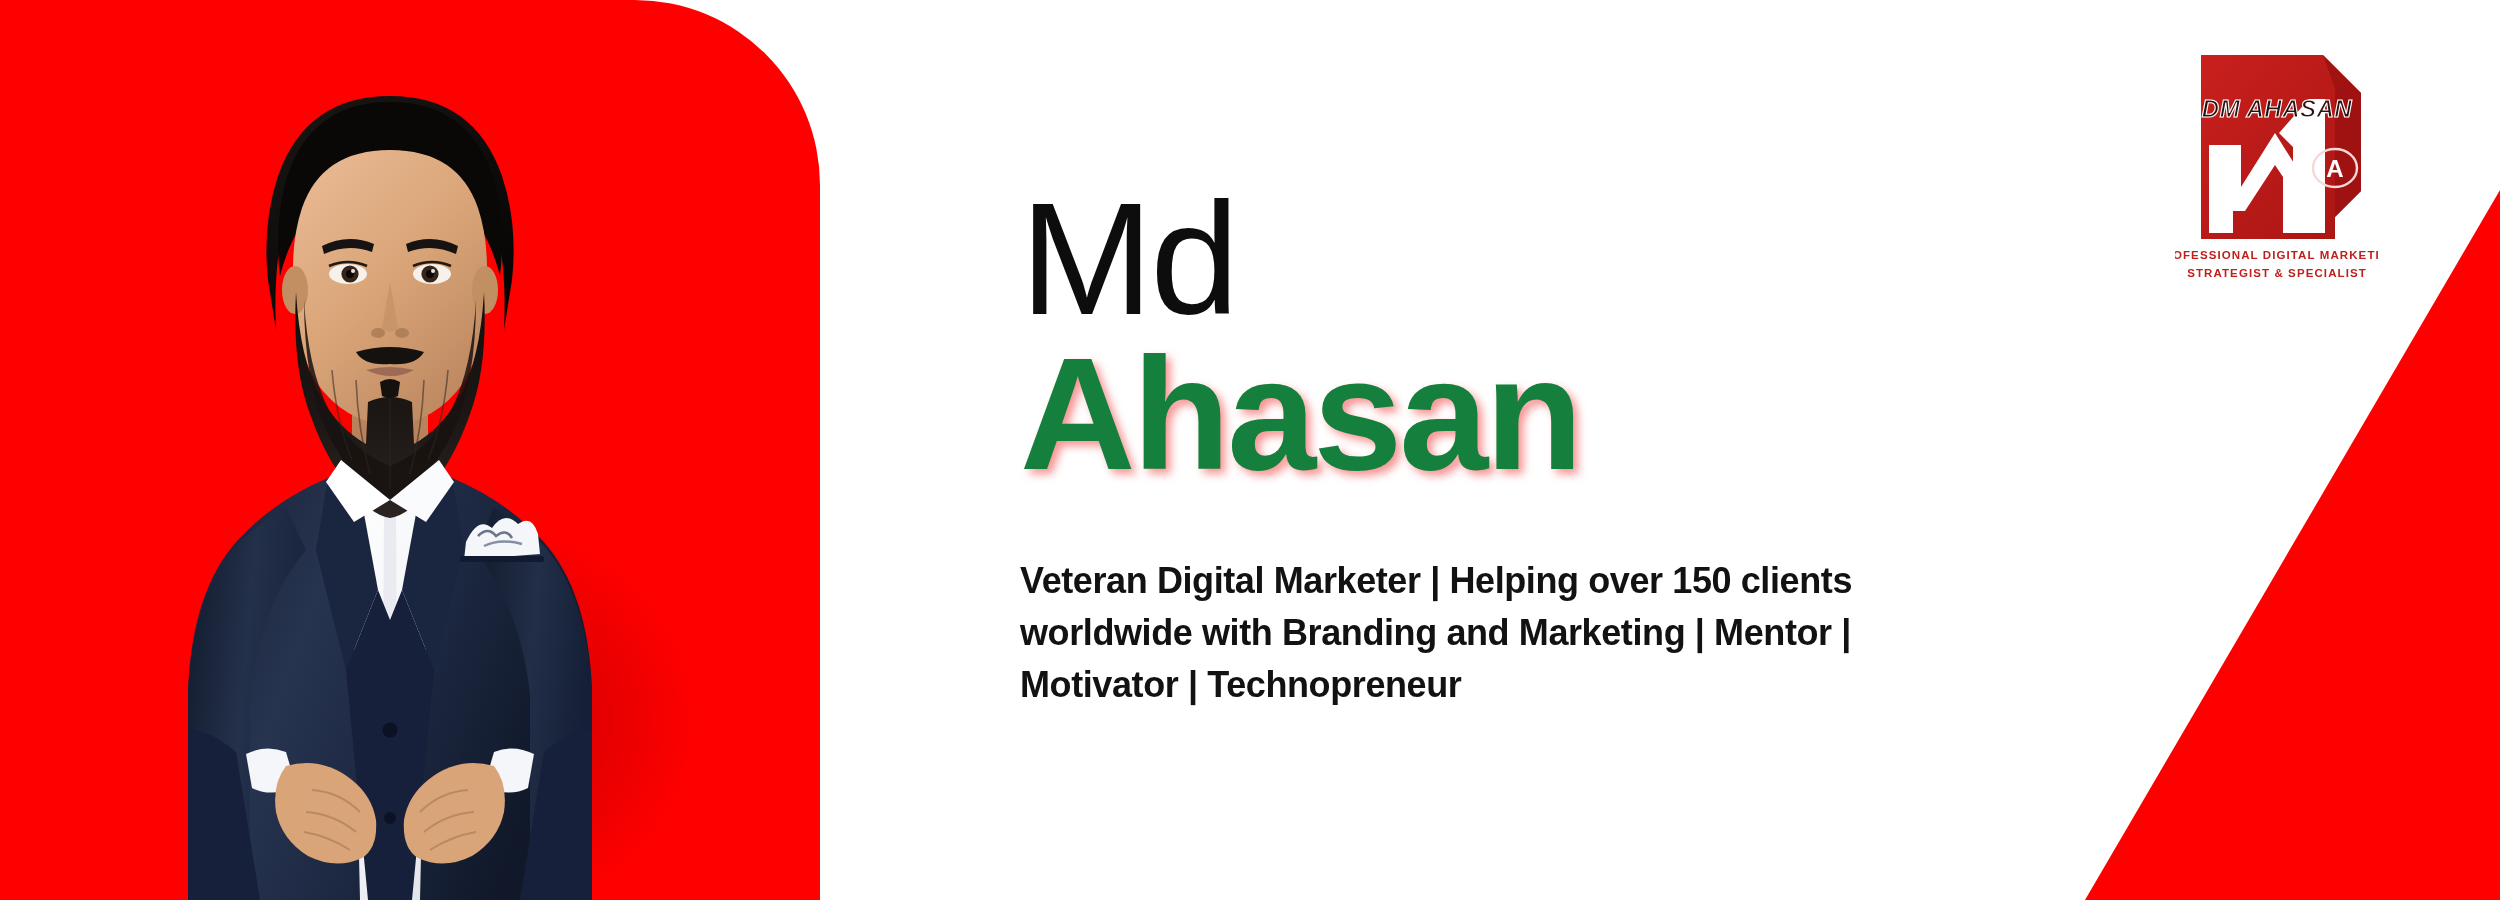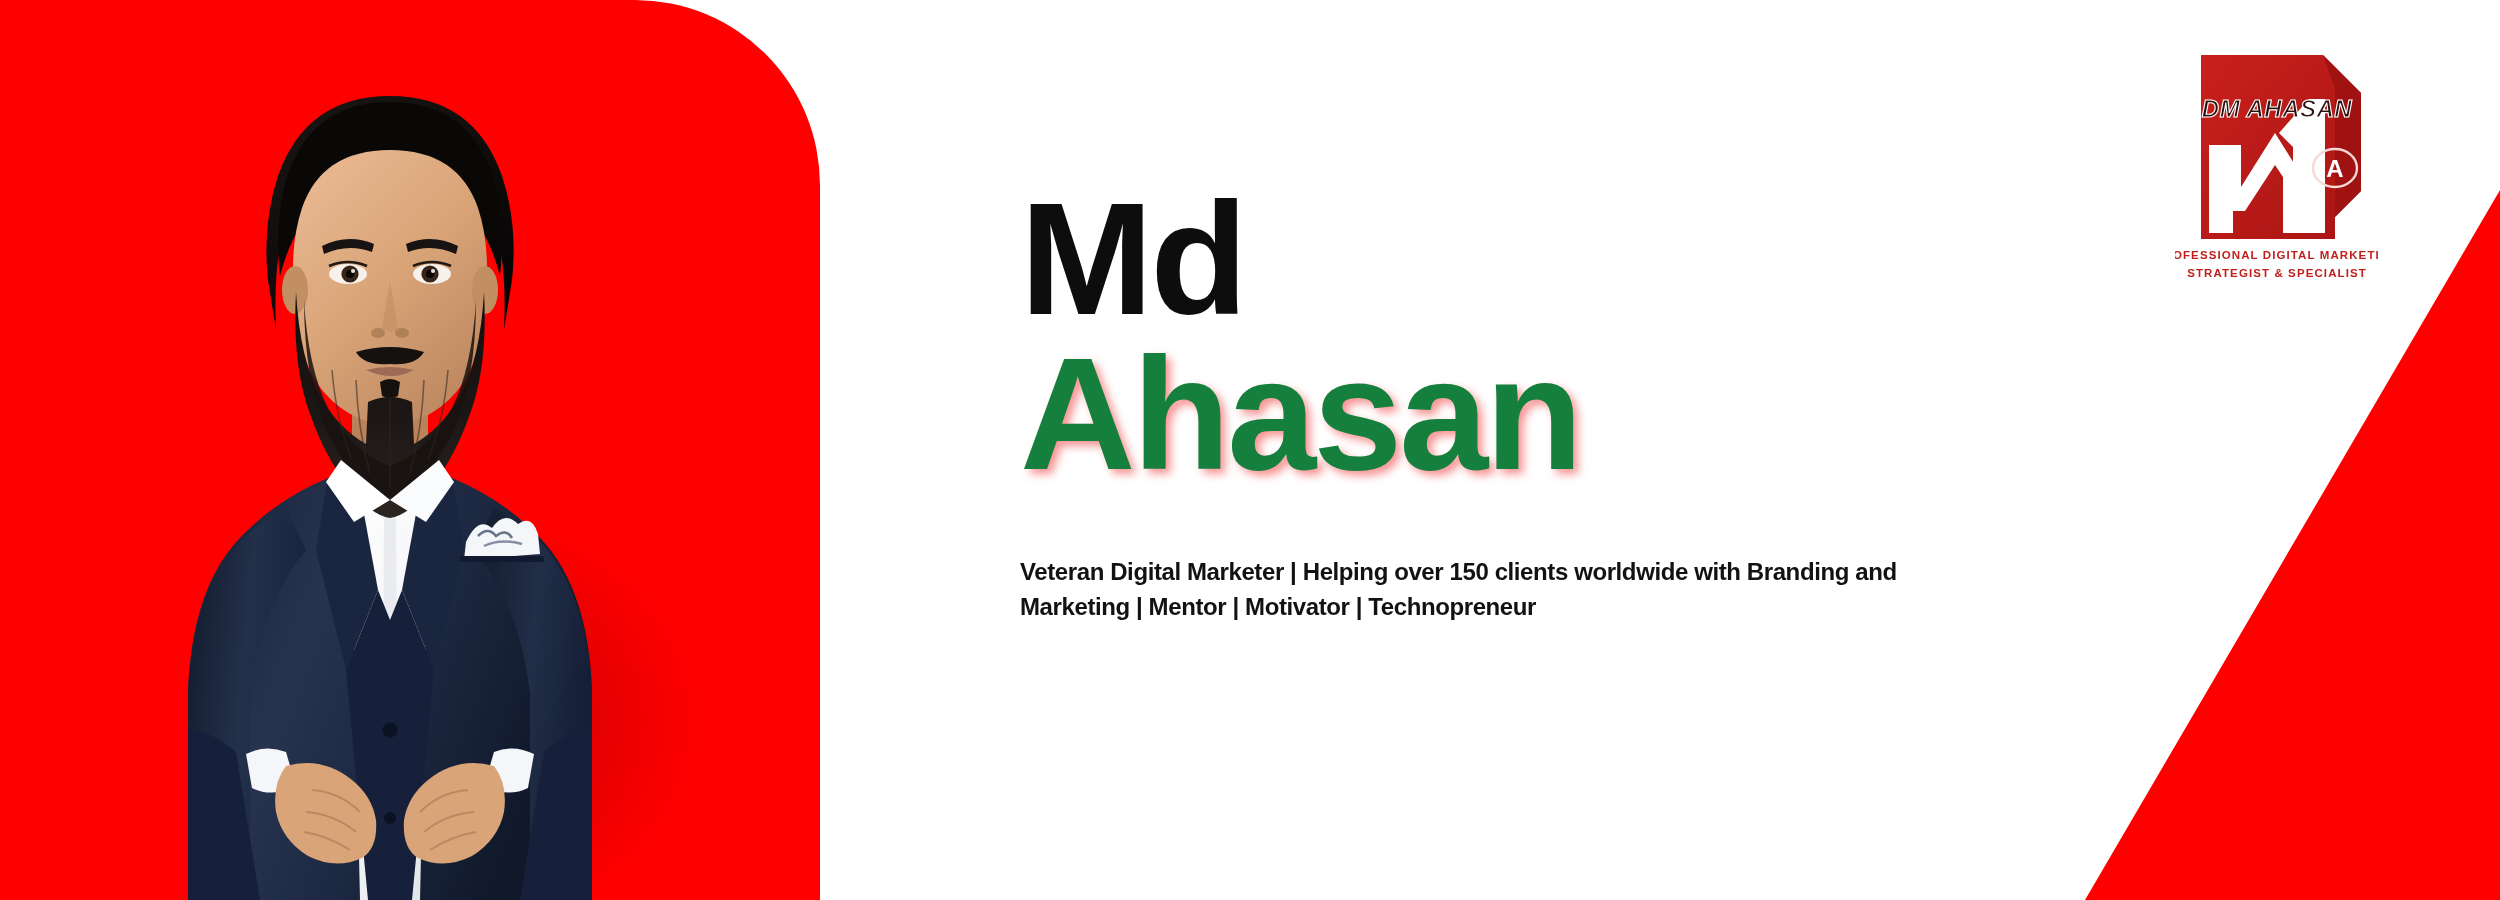--- a/index.html
+++ b/index.html
@@ -47,21 +47,21 @@
 
   
   .name-block{
     position:absolute;
     left:1020px; top:185px;
     z-index:4;
   }
   .name-first{
     display:block;
     font-family:"Liberation Sans", sans-serif;
-    font-weight:bold;
+    font-weight:normal;
     font-size:160px;
     line-height:0.93;
     letter-spacing:-3px;
     color:#0d0d0d;
   }
   .name-last{
     display:block;
     font-family:"Liberation Sans", sans-serif;
     font-weight:bold;
     font-size:160px;
@@ -73,21 +73,21 @@
   }
 
   
   .tagline{
     position:absolute;
     left:1020px; top:555px;
     width:940px;
     z-index:4;
     font-family:"Liberation Sans", sans-serif;
     font-weight:bold;
-    font-size:24px;
+    font-size:36px;
     line-height:1.45;
     letter-spacing:-0.4px;
     color:#121212;
   }
 
   
   .logo{
     position:absolute;
     left:2175px; top:37px;
     width:205px; height:265px;

